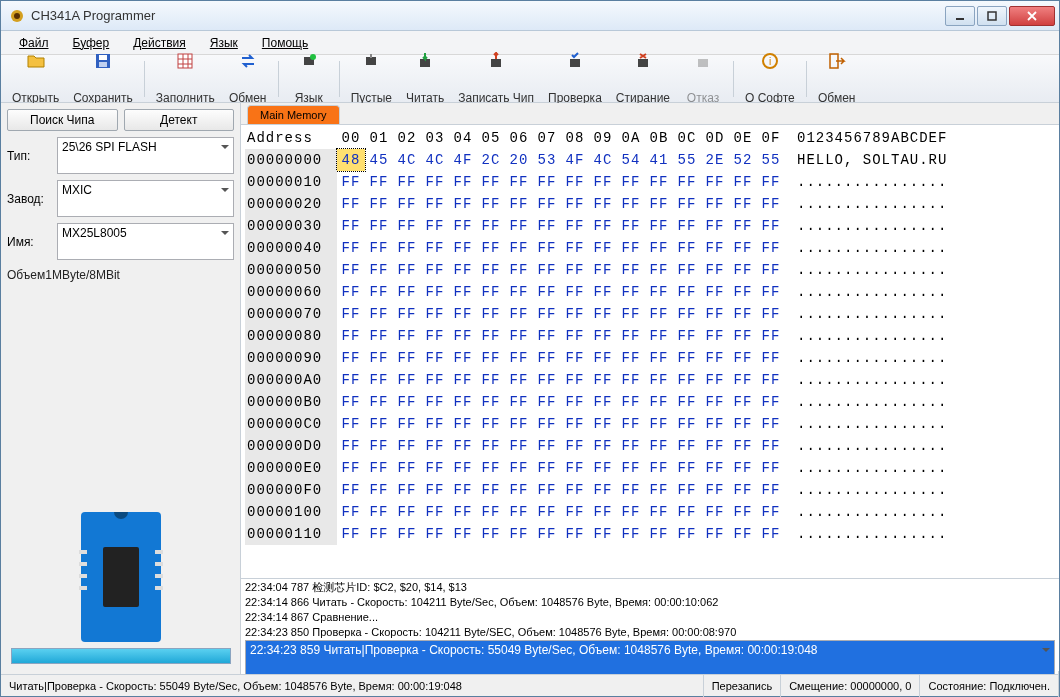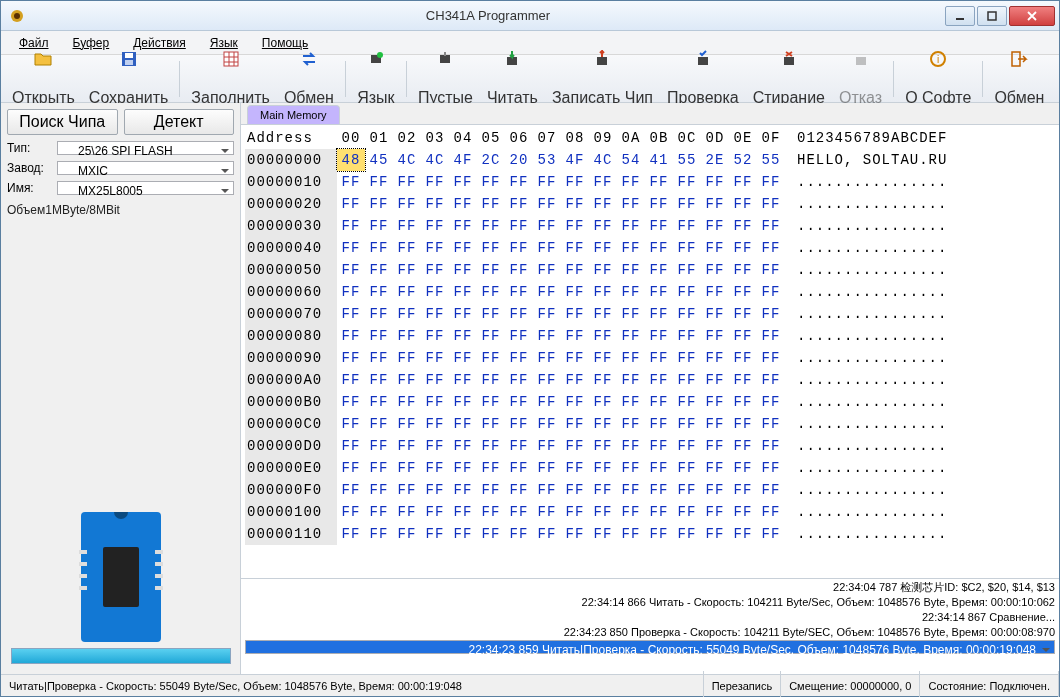--- a/index.html
+++ b/index.html
@@ -2,73 +2,73 @@
 <html><head>
 <meta charset="utf-8">
 <style>
 * { box-sizing: border-box; margin: 0; padding: 0; }
 body { font-family: "Segoe UI", Tahoma, sans-serif; font-size: 12px; background: #fff; width: 1060px; height: 697px; overflow: hidden; }
 
 .window { width: 1060px; height: 697px; border: 1px solid #5a7fa0; display: flex; flex-direction: column; background: #f0f0f0; }
 
 .titlebar { height: 30px; background: linear-gradient(#f5f9fd, #dde9f7); display: flex; align-items: center; padding: 0 4px 0 8px; border-bottom: 1px solid #b8c8d8; }
 .titlebar .icon { width: 16px; height: 16px; margin-right: 6px; }
-.titlebar .title { flex: 1; color: #333; font-size: 13px; text-align: center; }
+.titlebar .title { flex: 1; color: #333; font-size: 13px; }
 .winbtns { display: flex; gap: 2px; }
 .winbtn { width: 30px; height: 20px; border: 1px solid #8aa4c0; border-radius: 2px; background: linear-gradient(#f0f6fc, #d0e0f0); display: flex; align-items: center; justify-content: center; font-size: 10px; cursor: pointer; }
 .winbtn.close { background: linear-gradient(#f08080, #d04040); color: #fff; border-color: #a03030; width: 46px; }
 .winbtn svg { width: 12px; height: 12px; }
 
 .menubar { height: 24px; background: #f3f4f6; display: flex; align-items: center; padding: 0 8px; gap: 4px; border-bottom: 1px solid #d8d8d8; }
 .menuitem { padding: 3px 10px; cursor: pointer; }
 .menuitem .ul { text-decoration: underline; }
 
 .toolbar { height: 48px; background: linear-gradient(#f8f9fb, #e8ecf2); border-bottom: 1px solid #c8d0d8; display: flex; align-items: center; padding: 2px 4px; gap: 0; }
 .tbtn { display: flex; flex-direction: column; align-items: center; justify-content: center; padding: 2px 6px; min-width: 52px; height: 44px; cursor: pointer; border: 1px solid transparent; border-radius: 3px; }
 .tbtn.disabled { opacity: 0.5; cursor: default; }
 .tbtn .ticon { width: 18px; height: 18px; margin-bottom: 1px; }
-.tbtn .tlabel { font-size: 16px; color: #333; white-space: nowrap; margin-top: 20px; }
+.tbtn .tlabel { font-size: 12px; color: #333; white-space: nowrap; margin-top: 20px; }
 .tsep { width: 1px; height: 36px; background: #c8d0d8; margin: 0 4px; }
 
 .body { flex: 1; display: flex; overflow: hidden; }
 
 .sidebar { width: 240px; background: #f0f0f0; border-right: 1px solid #c8d0d8; padding: 6px; display: flex; flex-direction: column; }
 .sidebar-row { display: flex; gap: 6px; margin-bottom: 6px; align-items: center; }
-.btn { padding: 3px 8px; border: 1px solid #a0a8b0; background: linear-gradient(#fdfdfd, #e8e8e8); border-radius: 2px; cursor: pointer; font-size: 16px; min-height: 22px; }
+.btn { padding: 3px 8px; border: 1px solid #a0a8b0; background: linear-gradient(#fdfdfd, #e8e8e8); border-radius: 2px; cursor: pointer; font-size: 12px; min-height: 22px; }
 .sidebar-row .btn { flex: 1; text-align: center; }
 .lbl { width: 44px; font-size: 12px; }
-.sel { flex: 1; border: 1px solid #abadb3; background: #fff; padding: 2px 18px 2px 20px; font-size: 12px; height: 14px; position: relative; cursor: pointer; }
+.sel { flex: 1; border: 1px solid #abadb3; background: #fff; padding: 2px 18px 2px 4px; font-size: 12px; height: 37px; position: relative; cursor: pointer; }
 .sel::after { content: ""; position: absolute; right: 4px; top: 7px; border: 4px solid transparent; border-top-color: #555; }
 .volume { font-size: 12px; margin-top: 2px; color: #222; }
 
 .chip-area { margin-top: auto; display: flex; flex-direction: column; align-items: center; padding-bottom: 4px; }
 .chip { width: 80px; height: 130px; background: #1278d4; border-radius: 4px; position: relative; display: flex; align-items: center; justify-content: center; }
 .chip-inner { width: 36px; height: 60px; background: #222; border-radius: 2px; position: relative; }
 .chip-notch { width: 14px; height: 7px; background: #0a4a80; border-radius: 0 0 7px 7px; position: absolute; top: 0; left: 33px; }
 .chip-pin { position: absolute; width: 8px; height: 4px; background: #ddd; }
 .progress { width: 220px; height: 16px; border: 1px solid #8aa4c0; background: #fff; margin-top: 6px; position: relative; }
 .progress-fill { height: 100%; background: linear-gradient(#5ad0f0, #20a8d8); width: 100%; }
 .progress-text { position: absolute; inset: 0; text-align: center; font-size: 11px; line-height: 14px; color: #003; }
 
 .main { flex: 1; display: flex; flex-direction: column; overflow: hidden; background: #fff; }
 .tabs { height: 22px; background: #f0f0f0; border-bottom: 1px solid #c8d0d8; display: flex; align-items: flex-end; padding-left: 6px; }
-.tab { padding: 3px 12px; background: #c4b5fd; border: 1px solid #c8d0d8; border-bottom: none; border-radius: 4px 4px 0 0; font-size: 11px; cursor: pointer; }
+.tab { padding: 3px 12px; background: #f97316; border: 1px solid #c8d0d8; border-bottom: none; border-radius: 4px 4px 0 0; font-size: 11px; cursor: pointer; }
 
 .hex { flex: 1; overflow: auto; font-family: "Courier New", monospace; font-size: 14px; padding: 2px 4px; letter-spacing: 1px; position: relative; }
 .hexrow { white-space: pre; line-height: 22px; height: 22px; }
 .addr { color: #000; background: #e8e8e8; padding: 0 2px; display: inline-block; width: 92px; }
 .hb { color: #1030c0; display: inline-block; width: 28px; text-align: center; }
 .hb.dark { color: #000; }
 .ascii { color: #000; margin-left: 12px; }
 .hexrow.header .addr { background: transparent; }
 .hexrow.header { color: #000; }
 .cursor { background: #ffe070; outline: 1px dotted #000; }
 
 .log { height: 96px; border-top: 1px solid #c8d0d8; background: #fff; overflow: auto; font-size: 11px; padding: 1px 4px; line-height: 15px; }
-.logline { white-space: nowrap; text-align: right; }
+.logline { white-space: nowrap; }
 .logline.sel { background: #2070e0; color: #fff; }
 
 .statusbar { height: 22px; background: #f0f0f0; border-top: 1px solid #c8d0d8; display: flex; align-items: center; font-size: 11px; }
 .statusbar .cell { padding: 15px 8px; border-right: 1px solid #c8d0d8; height: 100%; display: flex; align-items: center; }
 .statusbar .cell:first-child { flex: 1; }
 </style>
 </head>
 <body>
 
 <div class="window">

